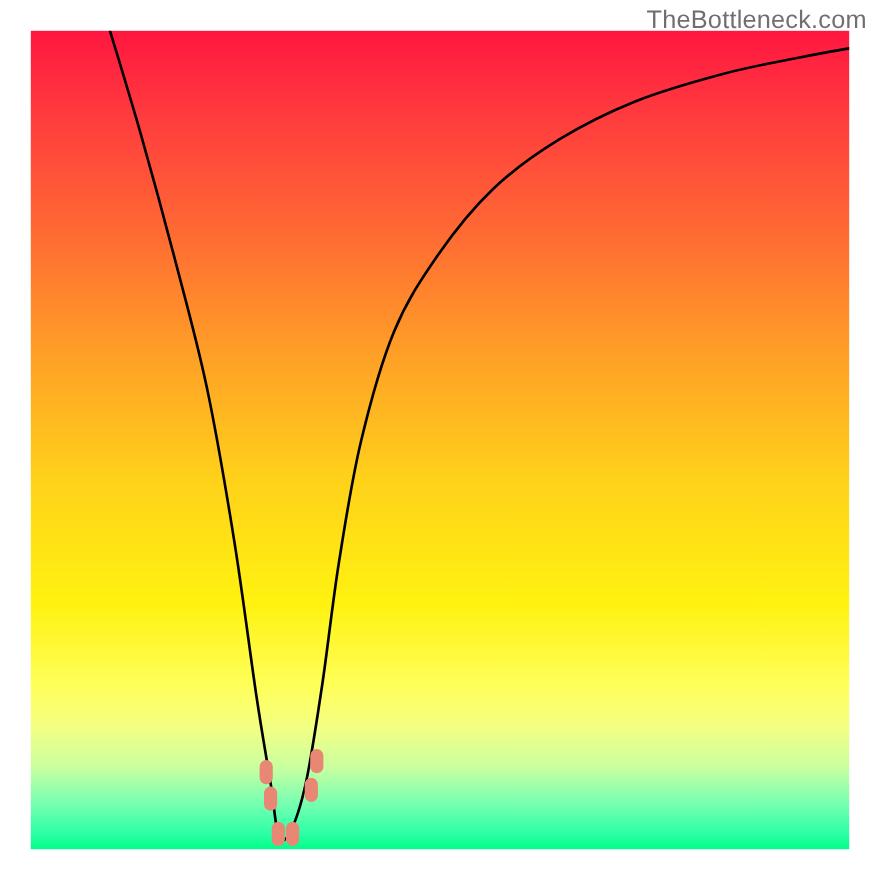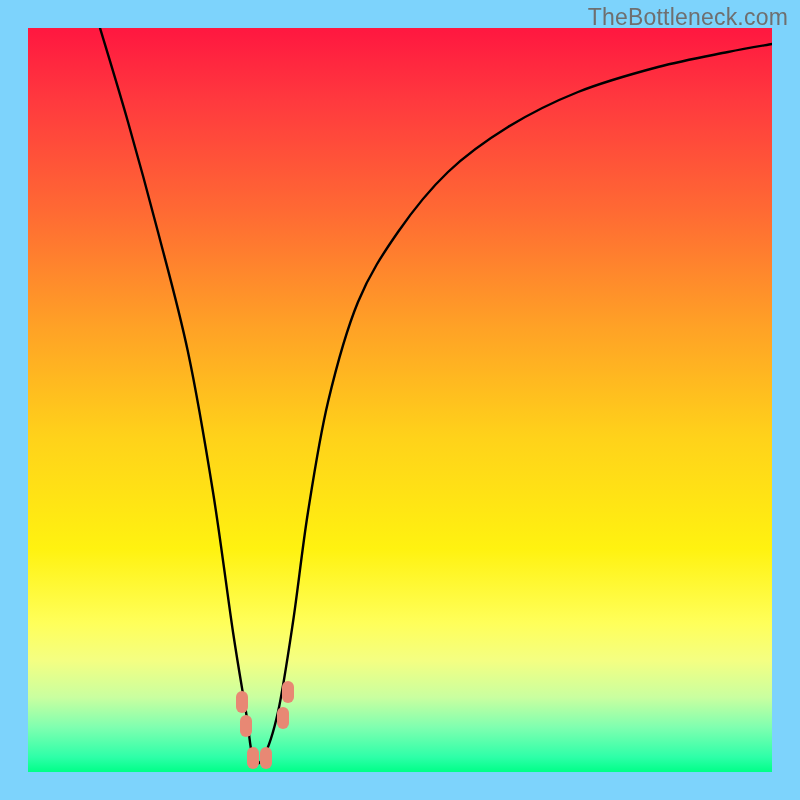--- a/index.html
+++ b/index.html
@@ -8,21 +8,21 @@
     width: 800px;
     height: 800px;
     overflow: hidden;
     background: #000;
     font-family: Arial, Helvetica, sans-serif;
   }
   .frame {
     position: relative;
     width: 800px;
     height: 800px;
-    background: #7dd3fc;
+    background: #ffffff;
   }
   .plot {
     position: absolute;
     left: 28px;
     top: 28px;
     width: 744px;
     height: 744px;
     background: linear-gradient(to bottom,
       #ff1740 0%,
       #ff3a3e 10%,

